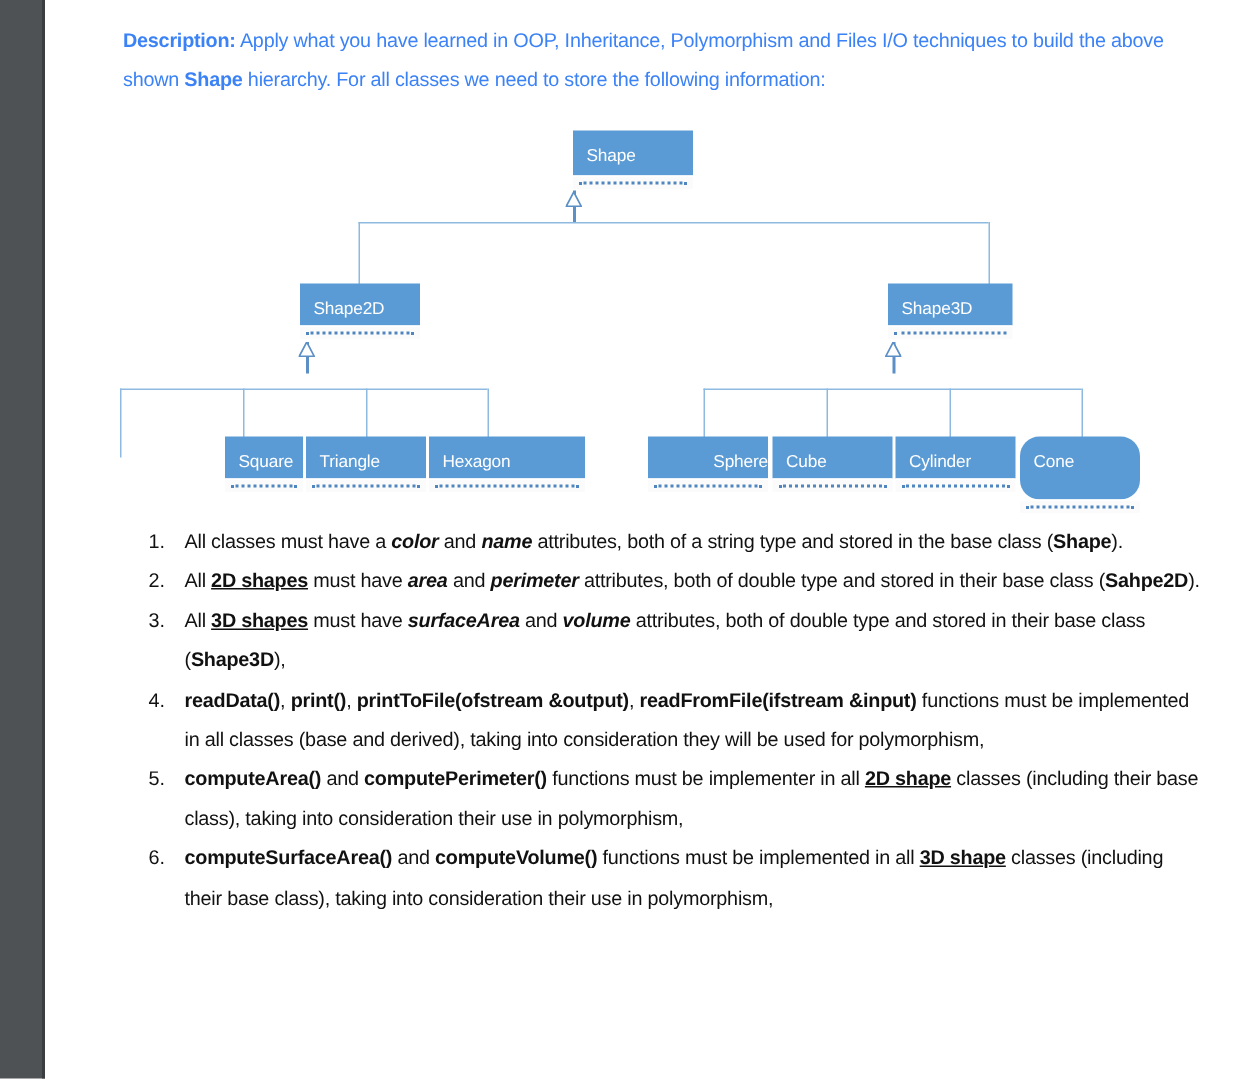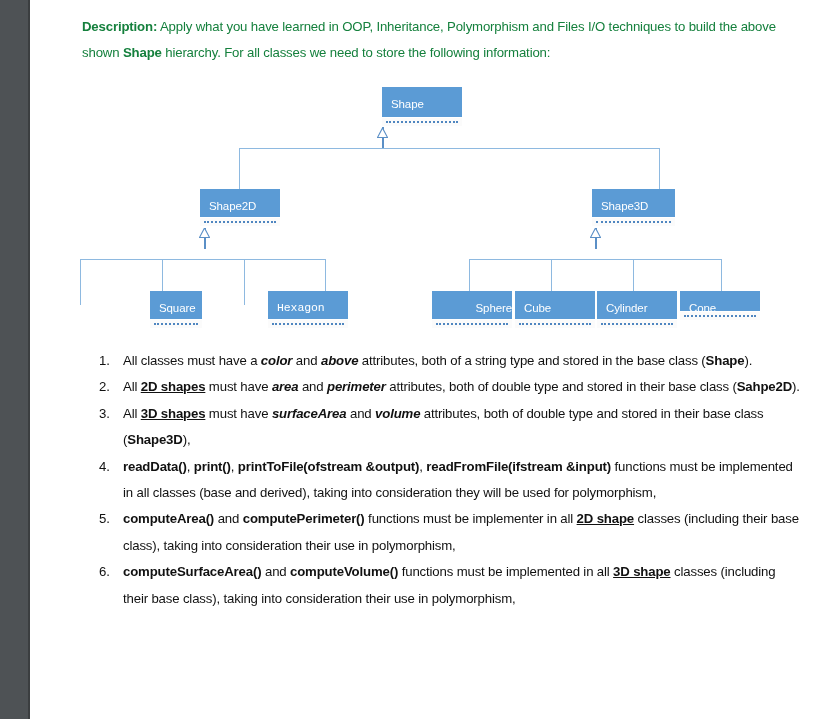--- a/index.html
+++ b/index.html
@@ -40,21 +40,21 @@
   }
 
   
   #description {
     position: absolute;
     left: 50px;
     top: 14px;
     width: 717px;
     font-size: 13.2px;
     line-height: 2.0;
-    color: #15803d;
+    color: #3b82f6;
     letter-spacing: -0.15px;
   }
   #description b { font-weight: bold; }
 
   
   #diagram {
     position: absolute;
     left: 0;
     top: 80px;
     width: 808px;
@@ -189,21 +189,25 @@
     <div class="ln h" style="left:48px; top:179px; width:245px;"></div>
     <div class="ln v" style="left:48px;  top:179px; height:46px;"></div>
     <div class="ln v" style="left:130px; top:179px; height:46px;"></div>
     <div class="ln v" style="left:212px; top:179px; height:46px;"></div>
     <div class="ln v" style="left:293px; top:179px; height:46px;"></div>
 
     <div class="uml-node" style="left:90px; top:211px; width:80px;padding-left:28px;">
       <div class="uml-head" style="height:28px;">Square</div>
       <div class="uml-body" style="height:9px;"></div>
     </div>
-    <div class="uml-node" style="left:236px; top:211px; width:80px;font-family:Liberation Mono, monospace;">
+    <div class="uml-node" style="left:172px; top:211px; width:80px;">
+      <div class="uml-head" style="height:28px;">Triangle</div>
+      <div class="uml-body" style="height:9px;"></div>
+    </div>
+    <div class="uml-node" style="left:254px; top:211px; width:104px;">
       <div class="uml-head" style="height:28px;">Hexagon</div>
       <div class="uml-body" style="height:9px;"></div>
     </div>
 
     <div class="ln h" style="left:437px; top:179px; width:252px;"></div>
     <div class="ln v" style="left:437px; top:179px; height:46px;"></div>
     <div class="ln v" style="left:519px; top:179px; height:46px;"></div>
     <div class="ln v" style="left:601px; top:179px; height:46px;"></div>
     <div class="ln v" style="left:689px; top:179px; height:46px;"></div>
 
@@ -213,30 +217,30 @@
     </div>
     <div class="uml-node" style="left:483px; top:211px; width:80px;">
       <div class="uml-head" style="height:28px;">Cube</div>
       <div class="uml-body" style="height:9px;"></div>
     </div>
     <div class="uml-node" style="left:565px; top:211px; width:80px;">
       <div class="uml-head" style="height:28px;">Cylinder</div>
       <div class="uml-body" style="height:9px;"></div>
     </div>
     <div class="uml-node" style="left:648px; top:211px; width:80px;">
-      <div class="uml-head" style="height:20px;">Cone</div>
+      <div class="uml-head" style="height:42px;border-radius:13px;">Cone</div>
       <div class="uml-body" style="height:9px;"></div>
     </div>
 
   </div>
 
   <div id="requirements">
       <div class="req-item">
         <span class="req-num">1.</span>
-        <span class="req-text"><span>All classes must have a </span><i>color</i><span> and </span><i>above</i><span> attributes, both of a string type and stored in the base class (</span><b>Shape</b><span>).</span></span>
+        <span class="req-text"><span>All classes must have a </span><i>color</i><span> and </span><i>name</i><span> attributes, both of a string type and stored in the base class (</span><b>Shape</b><span>).</span></span>
       </div>
       <div class="req-item">
         <span class="req-num">2.</span>
         <span class="req-text"><span>All </span><u>2D shapes</u><span> must have </span><i>area</i><span> and </span><i>perimeter</i><span> attributes, both of double type and stored in their base class (</span><b>Sahpe2D</b><span>).</span></span>
       </div>
       <div class="req-item">
         <span class="req-num">3.</span>
         <span class="req-text"><span>All </span><u>3D shapes</u><span> must have </span><i>surfaceArea</i><span> and </span><i>volume</i><span> attributes, both of double type and stored in their base class (</span><b>Shape3D</b><span>),</span></span>
       </div>
       <div class="req-item">

